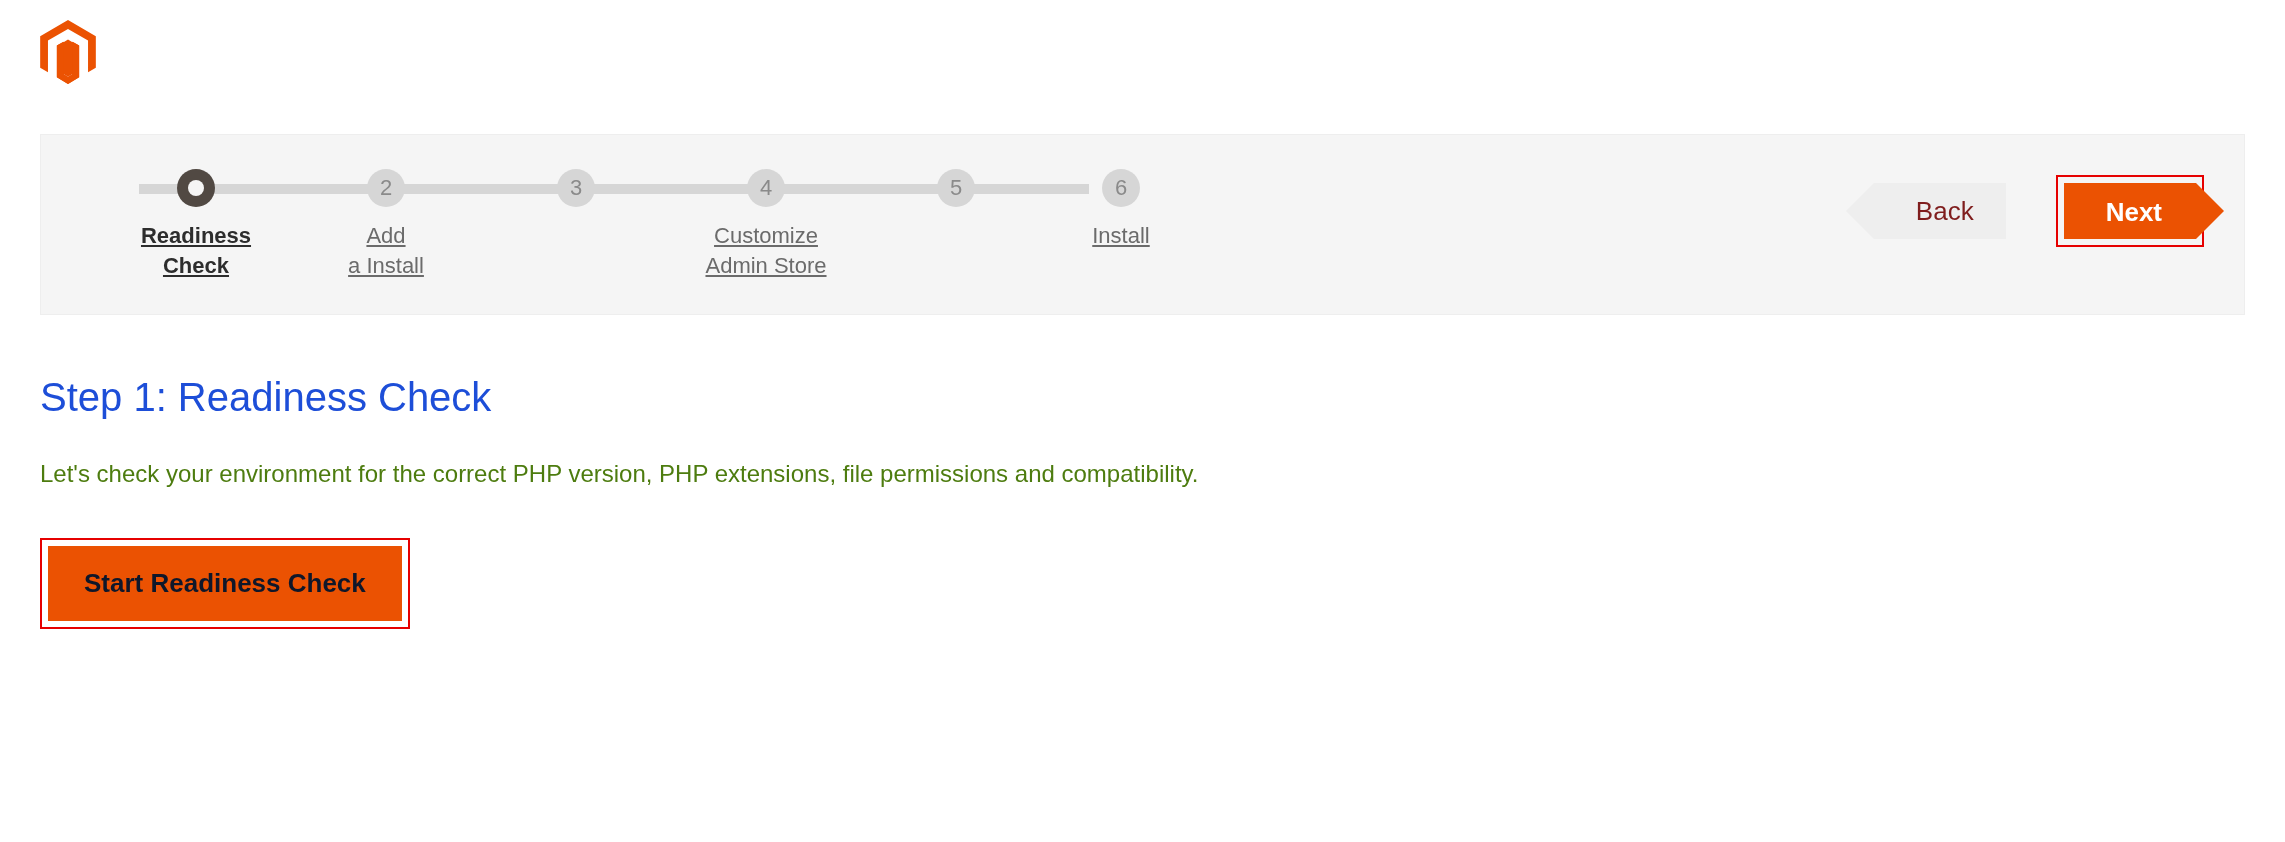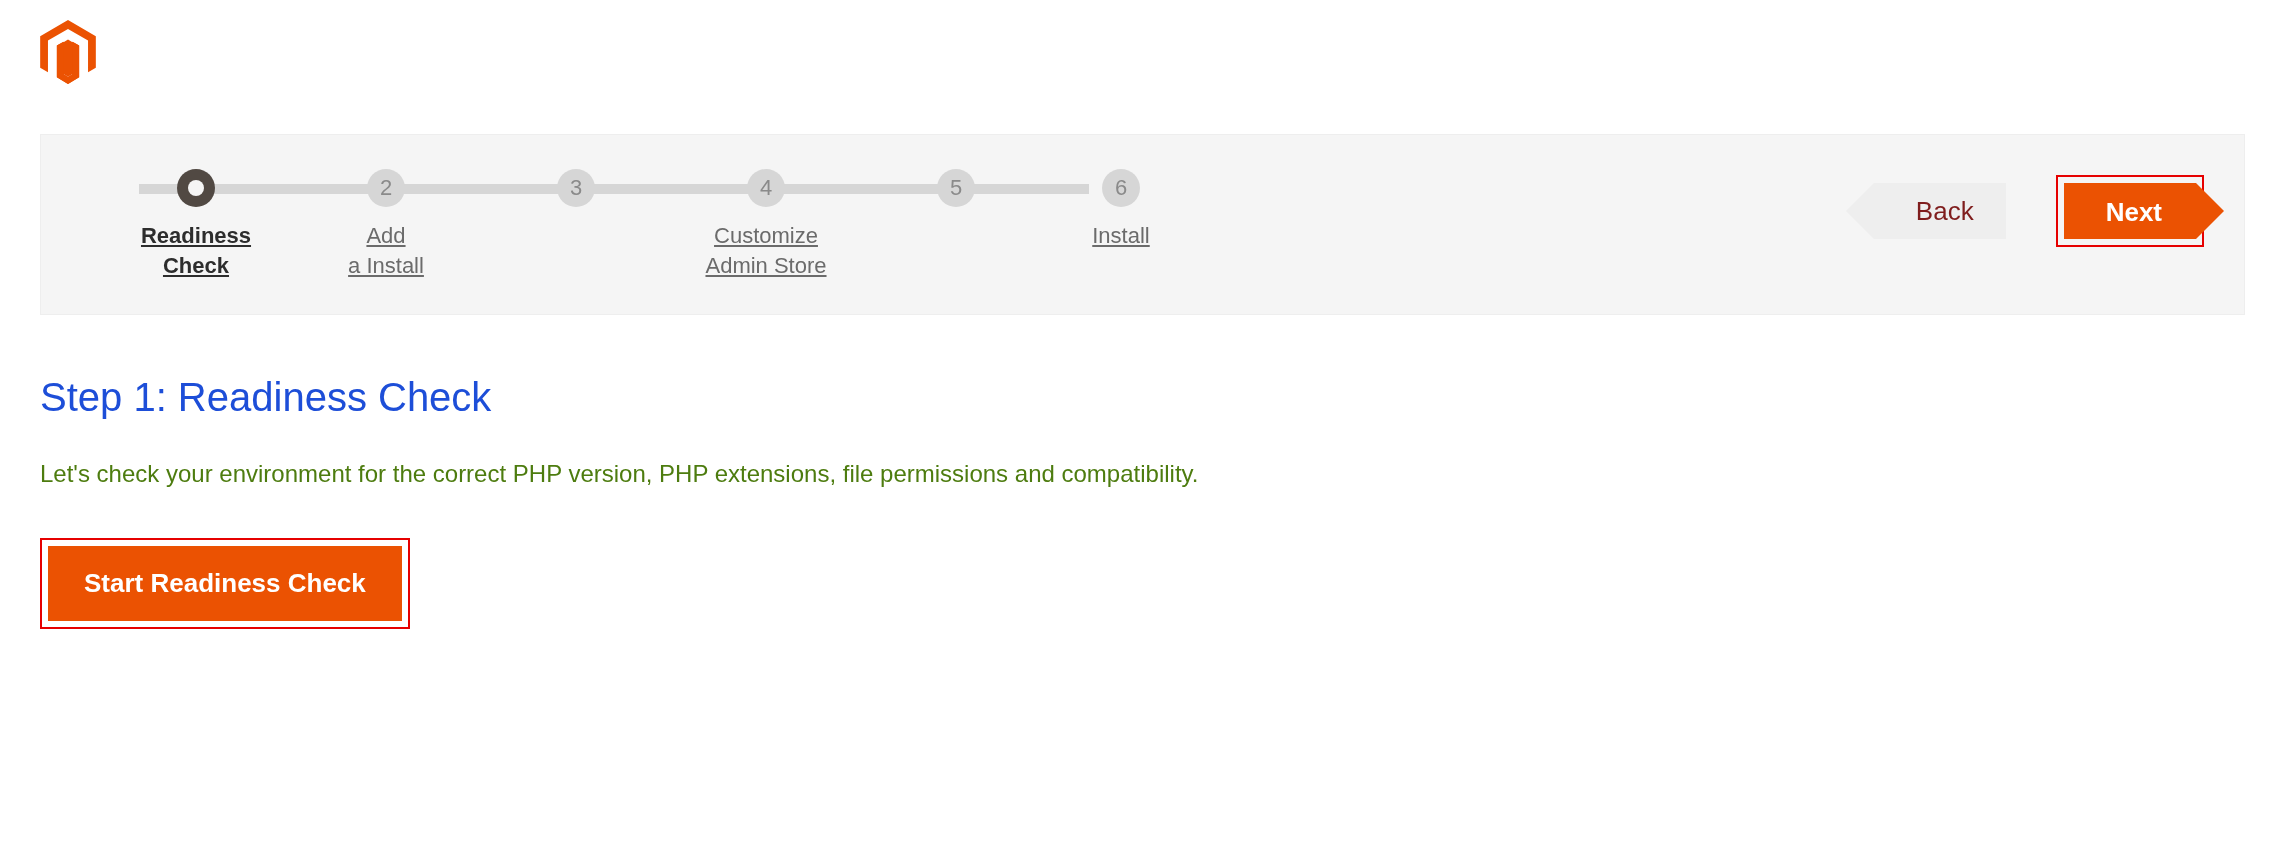--- a/index.html
+++ b/index.html
@@ -155,21 +155,21 @@
       margin-bottom: 50px;
     }
 
     .btn-start-wrap {
       display: inline-block;
       border: 2px solid #e60000;
       padding: 6px;
     }
     .btn-start {
       background: #eb5202;
-      color: #ffffff;
+      color: #0f172a;
       border: none;
       font-size: 26px;
       font-weight: 600;
       padding: 22px 36px;
       cursor: pointer;
     }
   </style>
 </head>
 <body>
 

